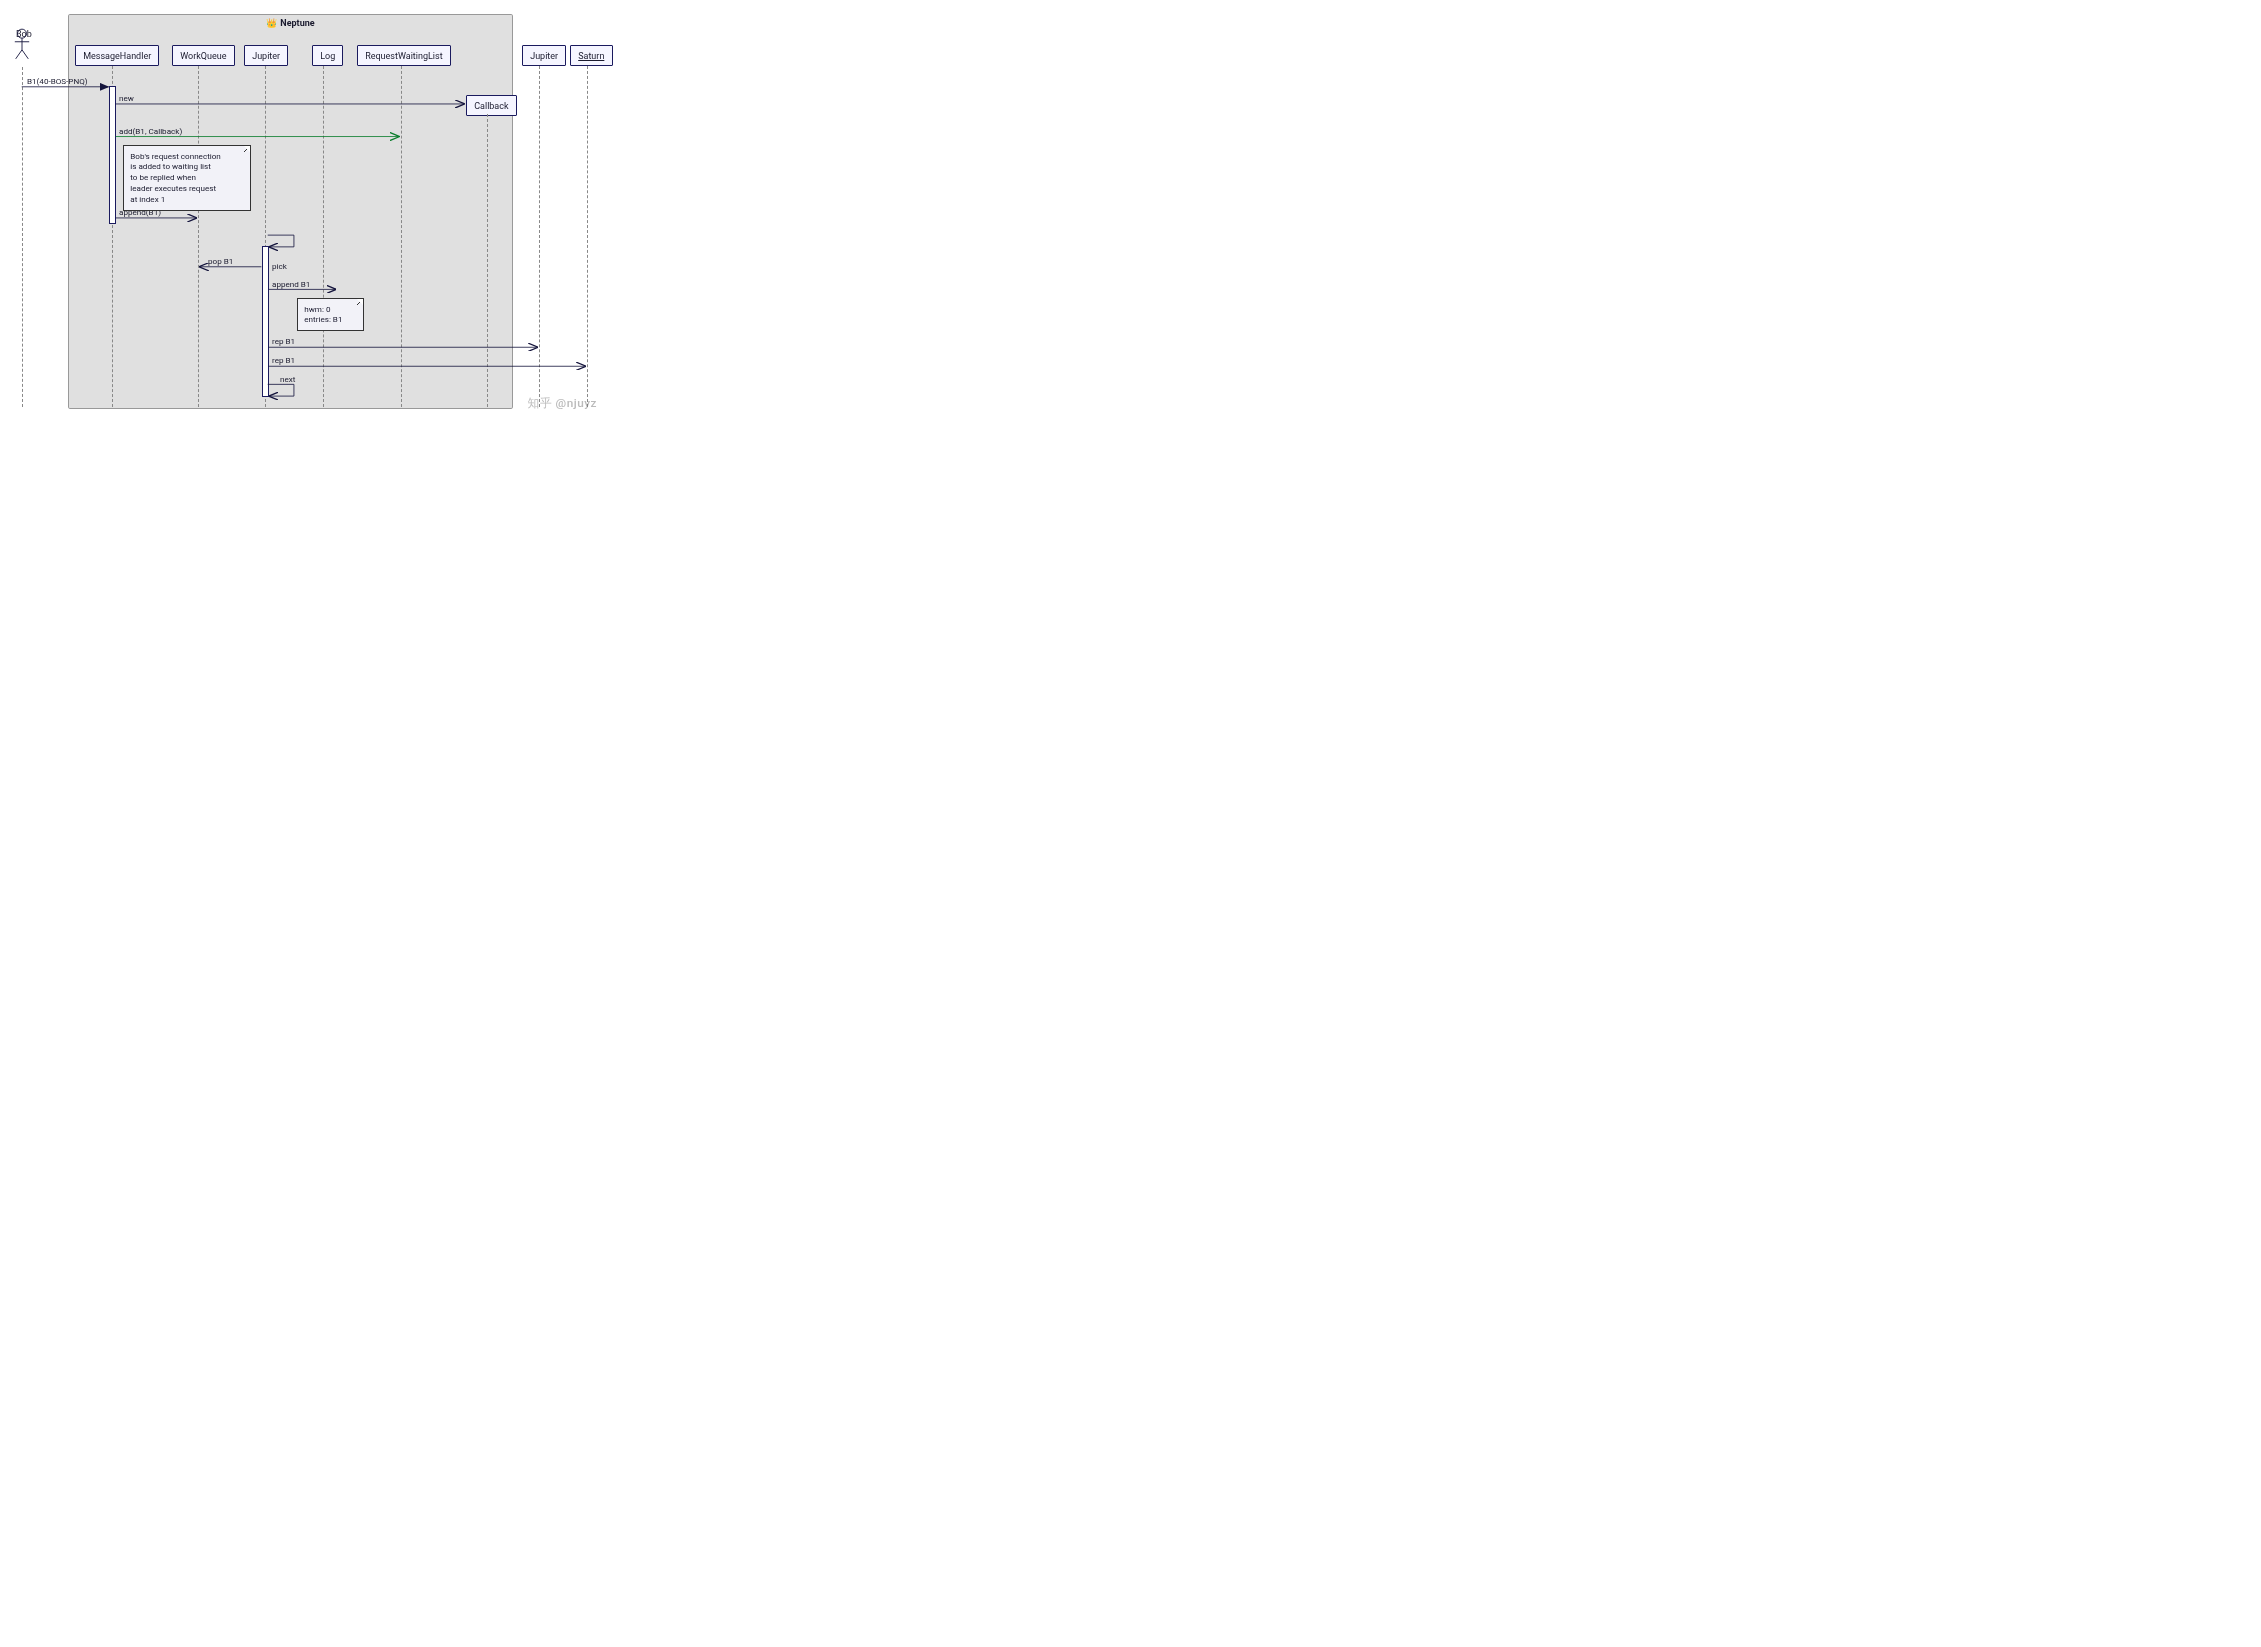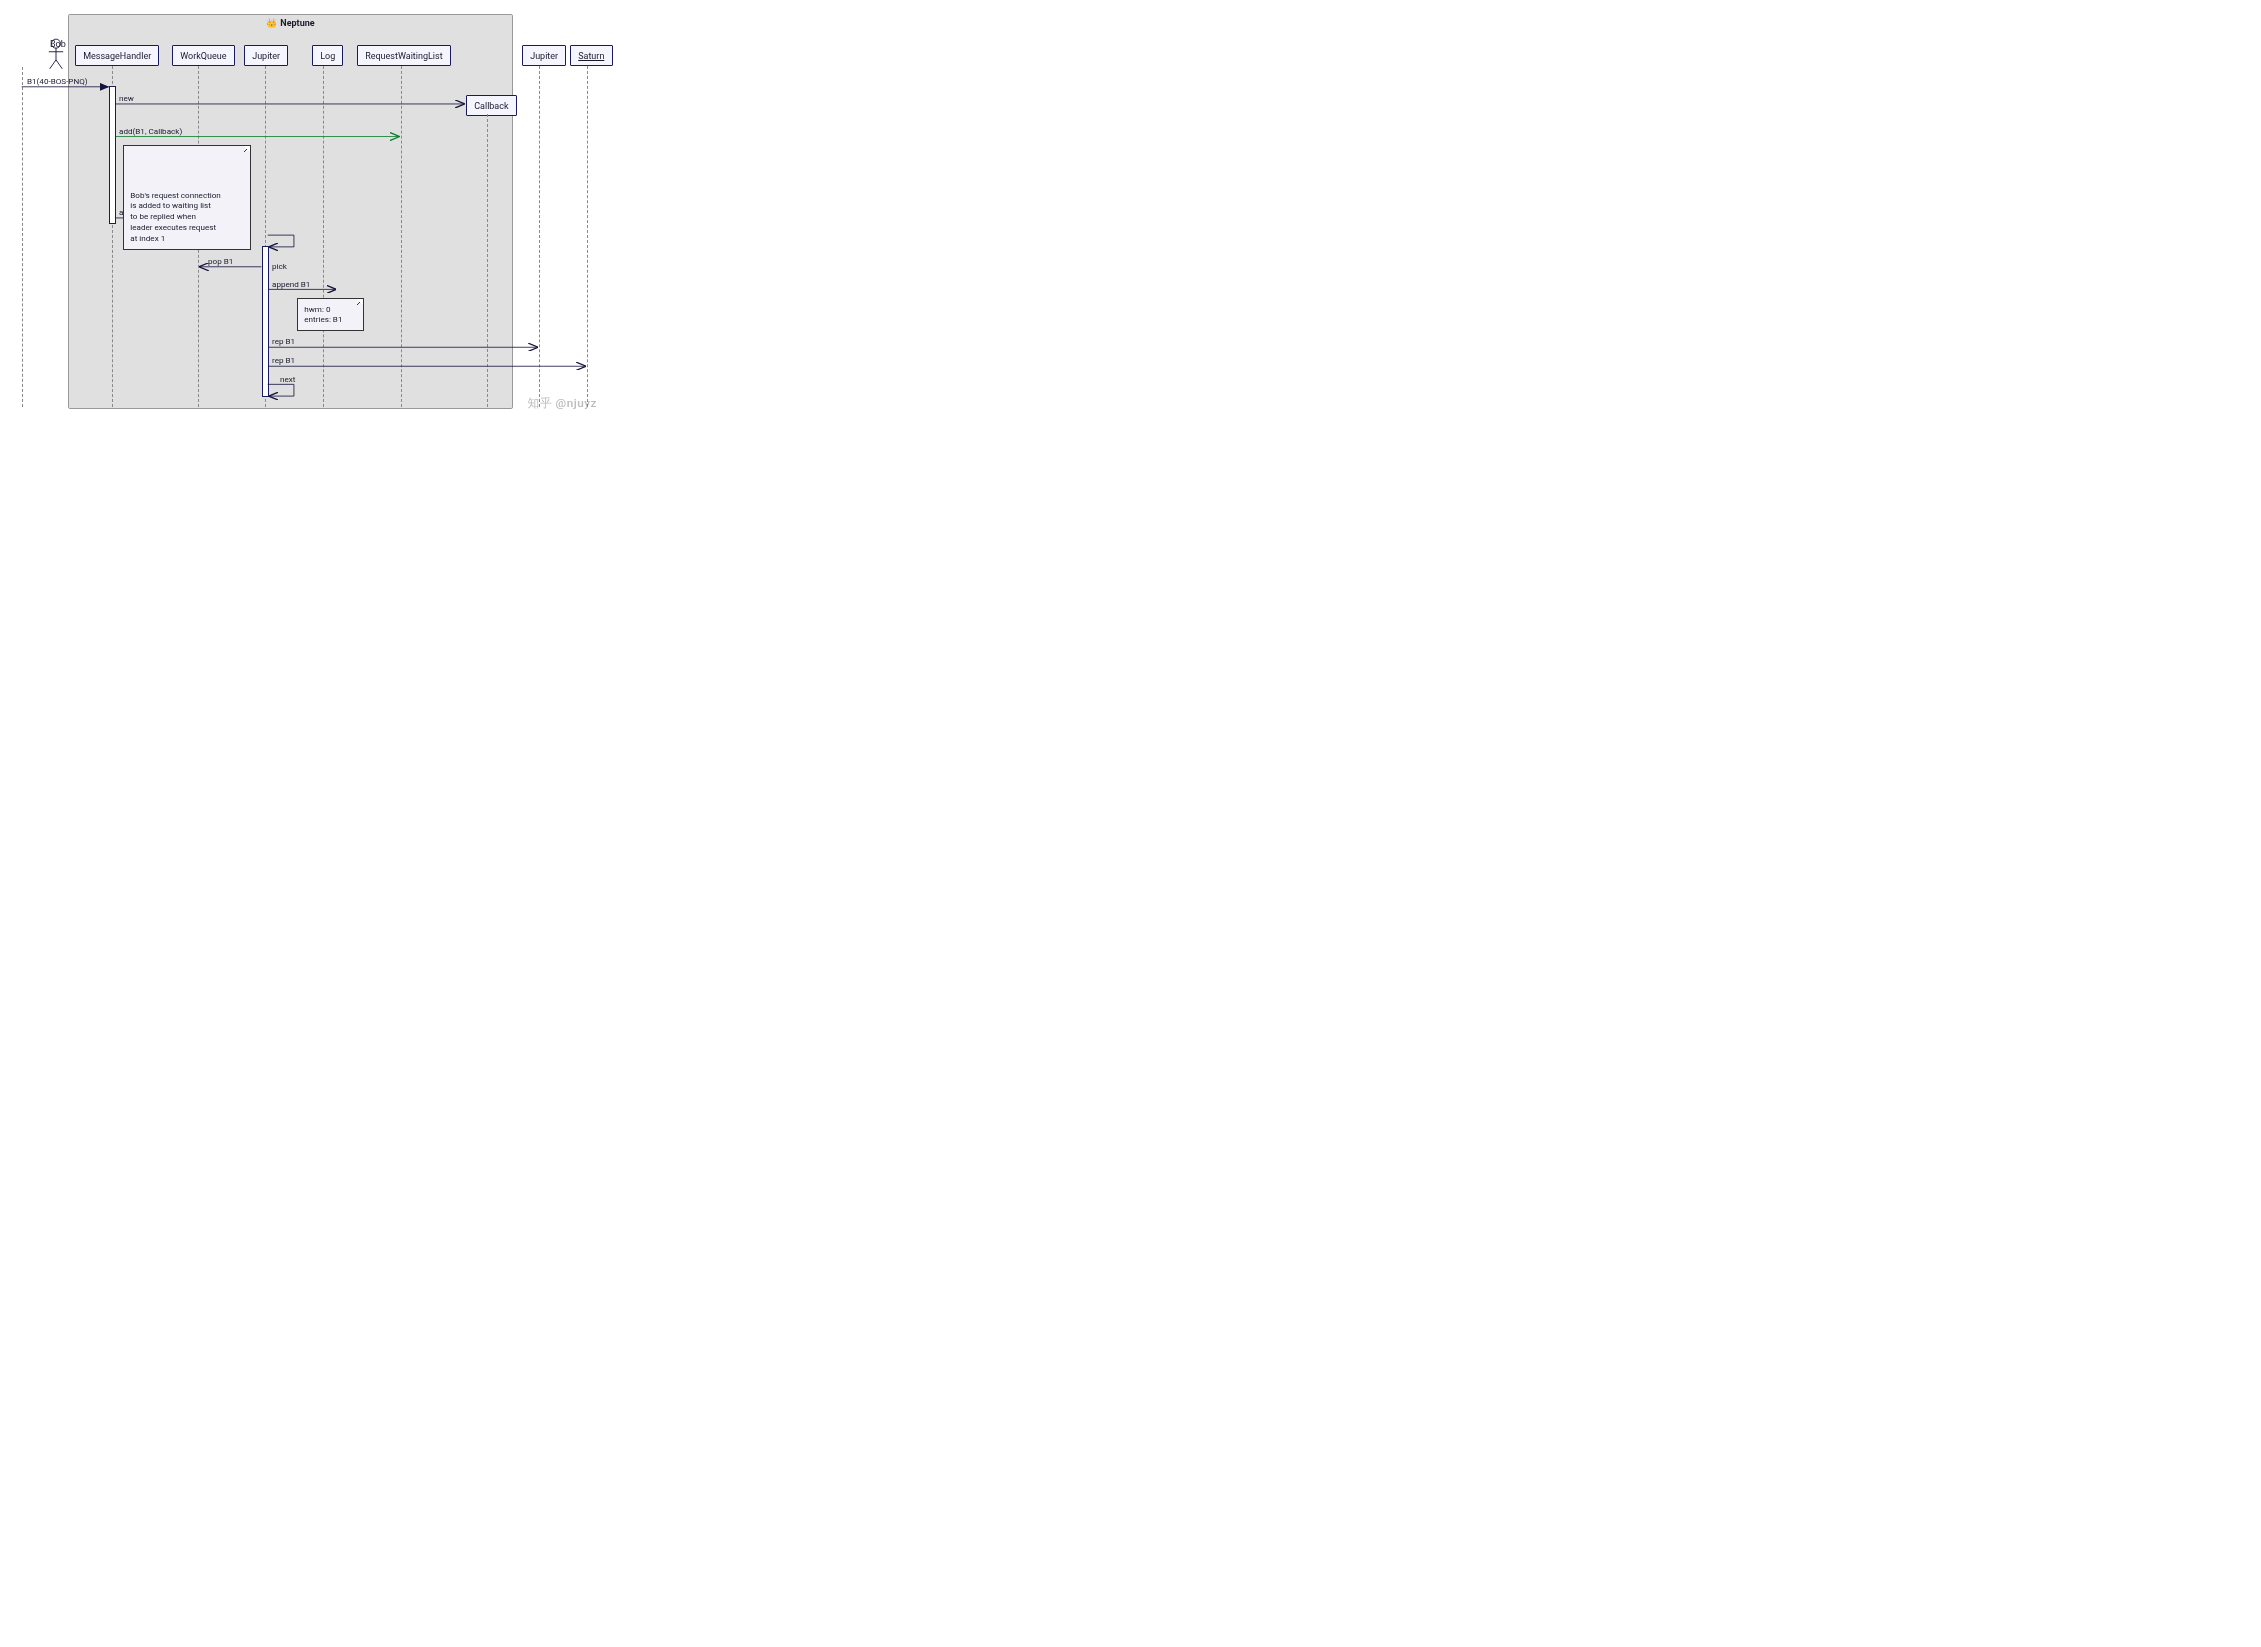--- a/index.html
+++ b/index.html
@@ -109,21 +109,21 @@
 
 <div class="diagram">
 
   <div class="frame" style="left:59px; top:4.5px; width:443px; height:393px;">
     <div class="frame-title">
       <span>👑</span>
       <span>Neptune</span>
     </div>
   </div>
 
-  <div class="actor" style="left:3.6px; top:29px; width:22.6px;margin-left:34px;">
+  <div class="actor" style="left:3.6px; top:19px; width:22.6px;">
     <svg width="18" height="32" viewBox="0 0 40 70">
       <circle cx="20" cy="12" r="10" fill="none" stroke="#14143c" stroke-width="2"></circle>
       <line x1="20" y1="22" x2="20" y2="48" stroke="#14143c" stroke-width="2"></line>
       <line x1="4" y1="30" x2="36" y2="30" stroke="#14143c" stroke-width="2"></line>
       <line x1="20" y1="48" x2="6" y2="68" stroke="#14143c" stroke-width="2"></line>
       <line x1="20" y1="48" x2="34" y2="68" stroke="#14143c" stroke-width="2"></line>
     </svg>
     <div class="actor-label">Bob</div>
   </div>
 
@@ -188,21 +188,21 @@
   <div class="msg-label" style="left:110px; top:117px;">add(B1, Callback)</div>
   <div class="msg-label" style="left:110px; top:198px;">append(B1)</div>
   <div class="msg-label" style="left:263px; top:216px;margin-top:36px;">pick</div>
   <div class="msg-label" style="left:199px; top:247px;">pop B1</div>
   <div class="msg-label" style="left:263px; top:270px;">append B1</div>
   <div class="msg-label" style="left:263px; top:327px;">rep B1</div>
   <div class="msg-label" style="left:263px; top:346px;">rep B1</div>
   <div class="msg-label" style="left:271px; top:365px;">next</div>
 
   <div class="note" style="left:114px; top:136px; width:113px;">
-    <span style="white-space:pre-line; display:block;margin-top:39px;">Bob's request connection
+    <span style="white-space:pre-line; display:block;">Bob's request connection
 is added to waiting list
 to be replied when
 leader executes request
 at index 1</span>
   </div>
   <div class="note" style="left:288px; top:289px; width:52px;">
     <span style="white-space:pre-line; display:block;">hwm: 0
 entries: B1</span>
   </div>
 

